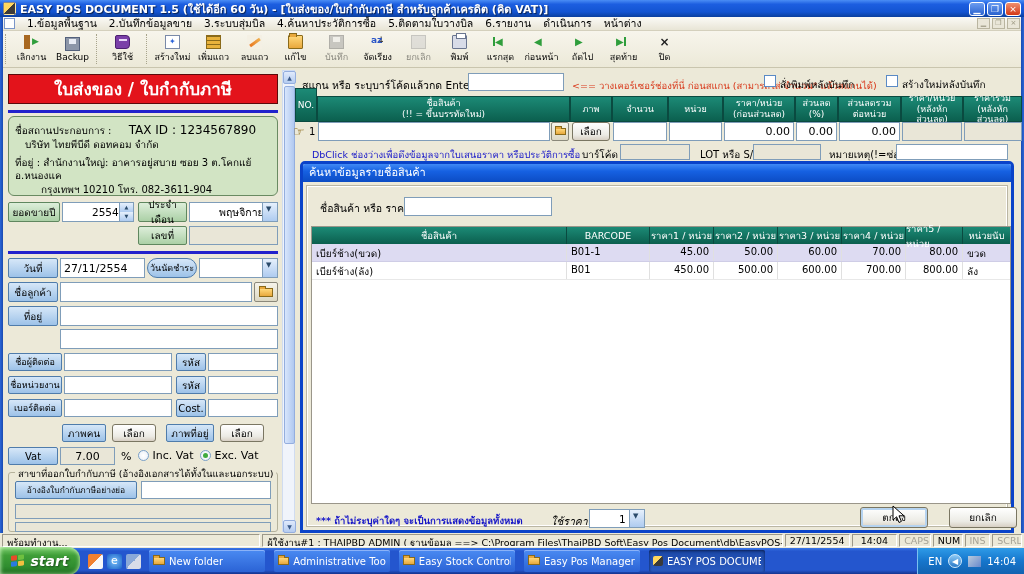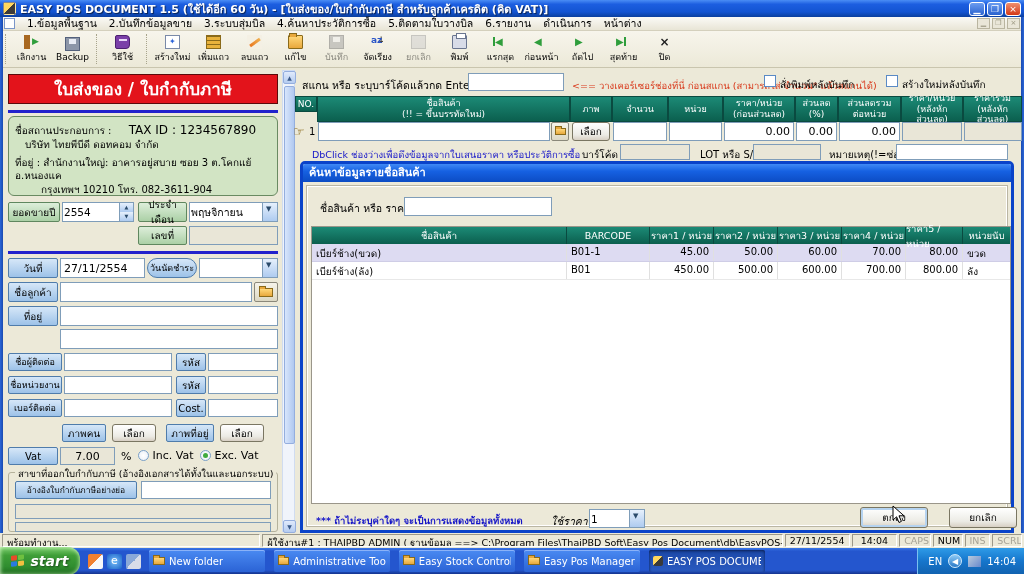--- a/index.html
+++ b/index.html
@@ -66,21 +66,21 @@
   .company { left:8px; top:116px; width:270px; height:80px; background:#d2e4c4; border:1px solid #6a8a62; border-radius:6px;
     padding:5px 6px; font-size:10px; line-height:1.35; }
   .company .tax { font-size:12px; }
   .lblG,.lblB { border:1px solid #5f875f; background:linear-gradient(180deg,#ddeeda,#abd0a6); text-align:center;
     font-size:10px; display:flex; align-items:center; justify-content:center; border-radius:2px; }
   .lblB { border-color:#4f7cab; background:linear-gradient(180deg,#d6e7f8,#9dc2e8); }
   .inp { background:#fff; border:1px solid #7f9db9; font-family:inherit; font-size:11px; padding:0 3px; }
   .inp.dis { background:#e9e6d7; }
   .inp.num { text-align:right; }
   .combo { background:#fff; border:1px solid #7f9db9; display:flex; align-items:center; }
-  .combo .val { flex:1; padding:0 1px; font-size:10.5px; white-space:nowrap; overflow:hidden; }
+  .combo .val { flex:1; padding:0 1px; font-size:10.5px; white-space:nowrap; overflow:hidden;margin-left:28px; }
   .cbtn { width:15px; height:100%; background:linear-gradient(180deg,#e6f0fc,#aecbf0); border-left:1px solid #7f9db9; position:relative; }
   .cbtn::after { content:"\25BC"; position:absolute; left:3px; top:2px; font-size:7px; color:#2a4a6a; }
   .spin { width:14px; height:100%; border-left:1px solid #7f9db9; display:flex; flex-direction:column; }
   .spin span { flex:1; font-size:5px; text-align:center; background:linear-gradient(180deg,#e6f0fc,#aecbf0); color:#2a4a6a; line-height:8px; }
   .browse { background:linear-gradient(180deg,#f6f4ea,#dcd8c4); border:1px solid #8a887a; border-radius:2px;
     display:flex; align-items:center; justify-content:center; }
   .fold { width:14px; height:9px; background:linear-gradient(180deg,#ffd87a,#e8a83c); border:1px solid #8a6a1a; position:relative; }
   .fold::before { content:""; position:absolute; left:-1px; top:-3px; width:5px; height:2px; background:#e8a83c; border:1px solid #8a6a1a; border-bottom:none; }
   .xpbtn { background:linear-gradient(180deg,#fff,#ecebe5 70%,#d8d0c4); border:1px solid #7a7662; border-radius:3px;
     font-size:10px; text-align:center; display:flex; align-items:center; justify-content:center; }
@@ -99,21 +99,21 @@
   
   .th { background:linear-gradient(180deg,#1c8a76,#0b5f4e); border:1px solid #0a4a40; color:#fff;
     font-size:9px; display:flex; flex-direction:column; align-items:center; justify-content:center; line-height:1.2; text-align:center; }
   .redtxt { color:#d83618; font-size:9.5px; }
   .bluetxt { color:#1515c8; font-size:9.5px; }
 
   
   .dialog { left:300px; top:161px; width:714px; height:372px; border:3px solid #0a43c9; border-radius:5px 5px 0 0;
     background:#ece9d8; }
   .dlg-title { height:18px; background:linear-gradient(180deg,#408af5 0%,#1661e2 40%,#0c4cc4 100%);
-    color:#fff; font-weight:bold; font-size:11px; line-height:18px; padding-left:6px; border-radius:2px 2px 0 0; }
+    color:#fff; font-weight:normal; font-size:11px; line-height:18px; padding-left:6px; border-radius:2px 2px 0 0; }
   .dlg-inner { position:absolute; left:4px; top:22px; right:4px; bottom:4px;
     border:1px solid #fff; outline:1px solid #bab6a4; }
   .dth { background:linear-gradient(180deg,#1c8a76,#0b5f4e); border-right:1px solid #0a4a40; color:#fff; font-size:9.5px;
     display:flex; align-items:center; justify-content:center; }
   .drow { display:flex; font-size:10px; }
   .drow .c { padding:2px 4px; border-right:1px solid #e0e0e0; white-space:nowrap; overflow:hidden; }
   .drow .r { text-align:right; }
 
   
   .statusbar { left:0; top:533px; width:1024px; height:15px; background:#ece9d8; display:flex; gap:2px; padding:1px 2px; }
@@ -330,21 +330,21 @@
 </div>
 
 <span class="abs" style="left:302px;top:77px;font-size:10.5px;">สแกน หรือ ระบุบาร์โค้ดแล้วกด Enter</span>
 <input class="abs inp" style="left: 468px; top: 73px; width: 96px; height: 18px;">
 <span class="abs redtxt" style="left:572px;top:78px;">&lt;== วางเคอร์เซอร์ช่องที่นี่ ก่อนสแกน (สามารถใส่ จำนวน* แล้วสแกนได้)</span>
 <span class="abs" style="left:764px;top:75px;"><span class="cbx"></span></span>
 <span class="abs" style="left:780px;top:77px;font-size:10px;">สั่งพิมพ์หลังบันทึก</span>
 <span class="abs" style="left:886px;top:75px;"><span class="cbx"></span></span>
 <span class="abs" style="left:902px;top:77px;font-size:10px;">สร้างใหม่หลังบันทึก</span>
 
-<div class="abs th" style="left:295px;top:96px;width:22px;height:16px;">
+<div class="abs th" style="left:295px;top:88px;width:22px;height:34px;">
     <span>NO.</span>
   </div>
 <div class="abs th" style="left:317px;top:96px;width:253px;height:26px;">
     <span>ชื่อสินค้า</span>
     <span>(!! = ขึ้นบรรทัดใหม่)</span>
   </div>
 <div class="abs th" style="left:570px;top:96px;width:42px;height:26px;">
     <span>ภาพ</span>
   </div>
 <div class="abs th" style="left:612px;top:96px;width:56px;height:26px;">

